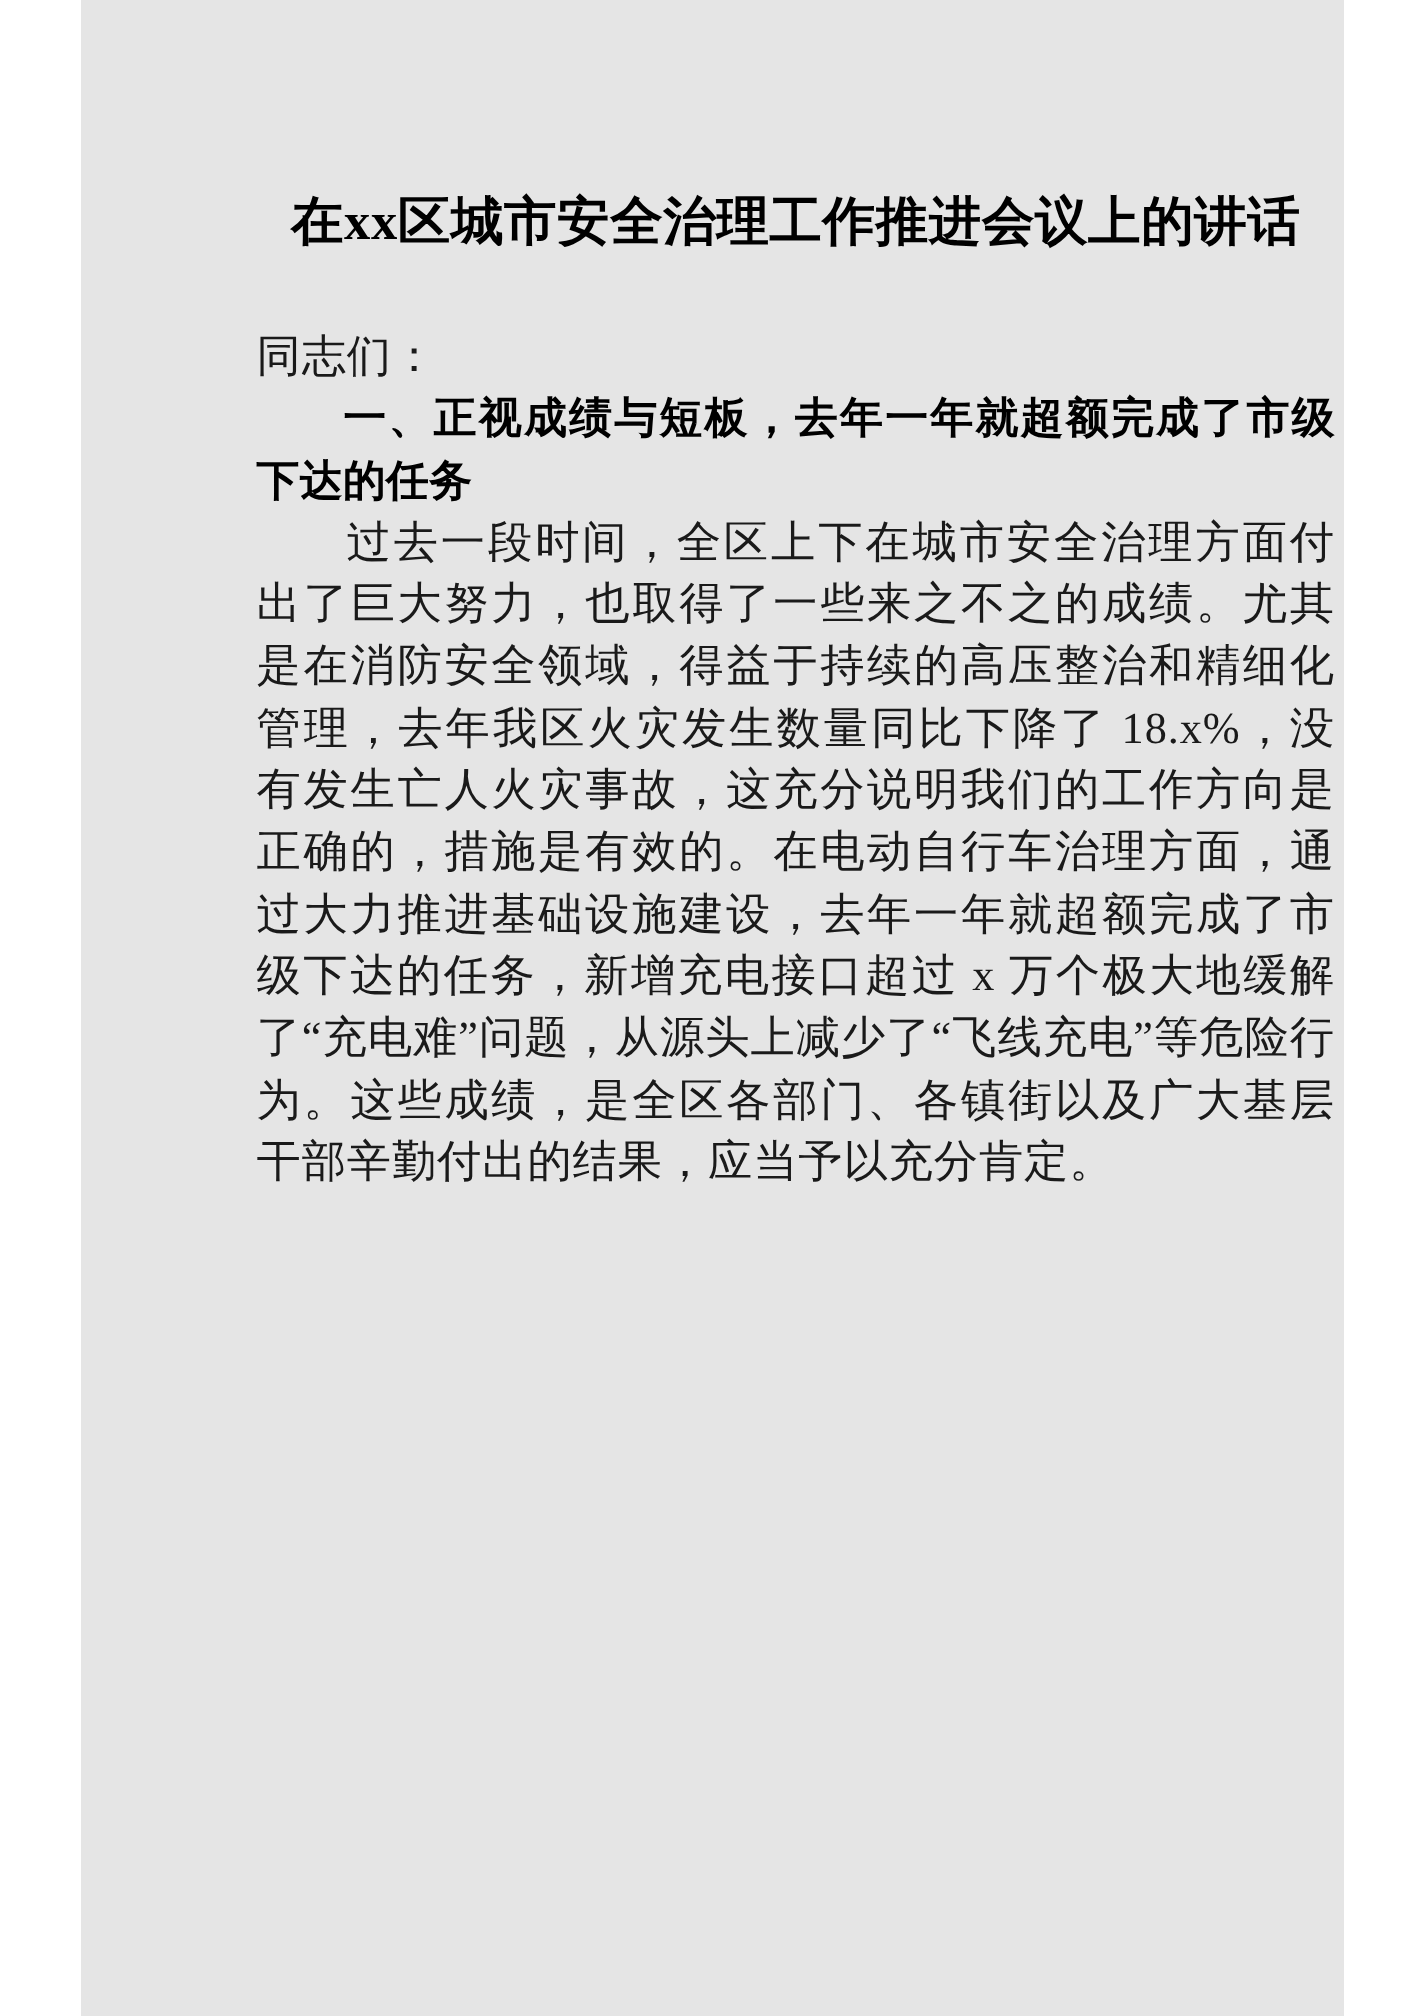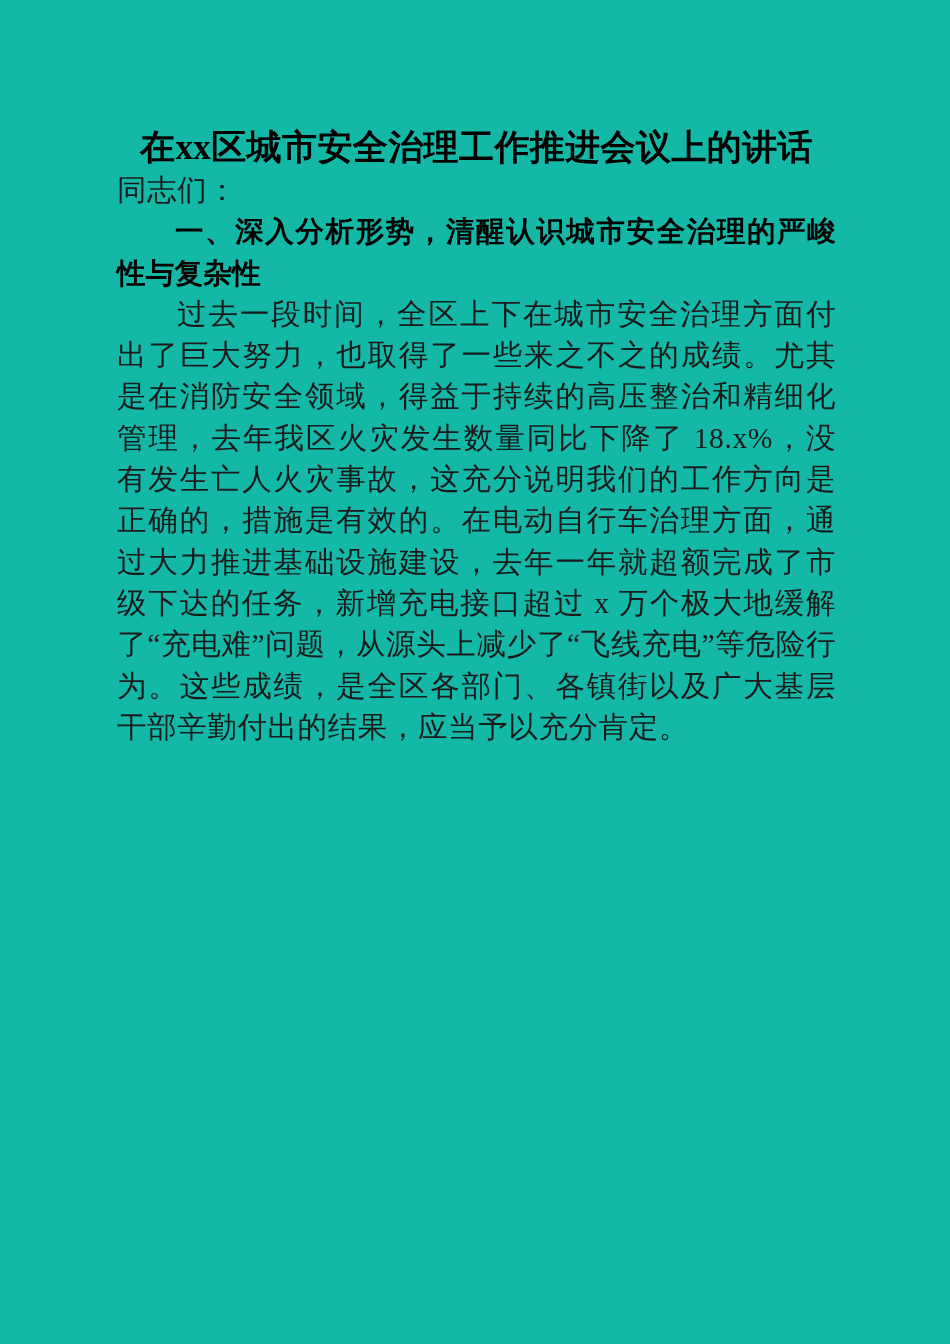--- a/index.html
+++ b/index.html
@@ -2,23 +2,23 @@
 <html><head>
 <meta charset="utf-8">
 <style>
   html, body {
     margin: 0;
     padding: 0;
     background: #ffffff;
   }
   .page {
     position: relative;
-    width: 950px;
+    width: 842px;
     height: 1344px;
-    background: #14b8a6;
+    background: #e5e5e5;
     margin: 0 auto;
     overflow: hidden;
     box-sizing: border-box;
   }
   .content {
     position: absolute;
     left: 117px;
     top: 0;
     width: 719px;
   }
@@ -33,20 +33,21 @@
     text-align: center;
     letter-spacing: 0.4px;
     margin: 0;
     padding-top: 126px;
     padding-bottom: 0;
     white-space: nowrap;
   }
 
   
   .body-block {
+    margin-top: 48px;
   }
   p.para {
     font-family: "Liberation Serif", "DejaVu Serif", serif;
     font-size: 29.5px;
     line-height: 41.3px;
     color: #1a1a1a;
     margin: 0;
     text-align: justify;
     text-justify: inter-character;
     letter-spacing: 0.6px;
@@ -79,19 +80,19 @@
 <div class="page">
   <div class="content">
 
     <h1 class="doc-title">在xx区城市安全治理工作推进会议上的讲话</h1>
 
     <div class="body-block">
 
       <p class="para noindent">同志们：</p>
 
 
-      <h2 class="section-heading">一、深入分析形势，清醒认识城市安全治理的严峻性与复杂性</h2>
+      <h2 class="section-heading">一、正视成绩与短板，去年一年就超额完成了市级下达的任务</h2>
 
       <p class="para indent">过去一段时间，全区上下在城市安全治理方面付出了巨大努力，也取得了一些来之不之的成绩。尤其是在消防安全领域，得益于持续的高压整治和精细化管理，去年我区火灾发生数量同比下降了 18.x%，没有发生亡人火灾事故，这充分说明我们的工作方向是正确的，措施是有效的。在电动自行车治理方面，通过大力推进基础设施建设，去年一年就超额完成了市级下达的任务，新增充电接口超过 x 万个极大地缓解了“充电难”问题，从源头上减少了“飞线充电”等危险行为。这些成绩，是全区各部门、各镇街以及广大基层干部辛勤付出的结果，应当予以充分肯定。</p>
 
     </div>
   </div>
 </div>
 
 </body></html>

